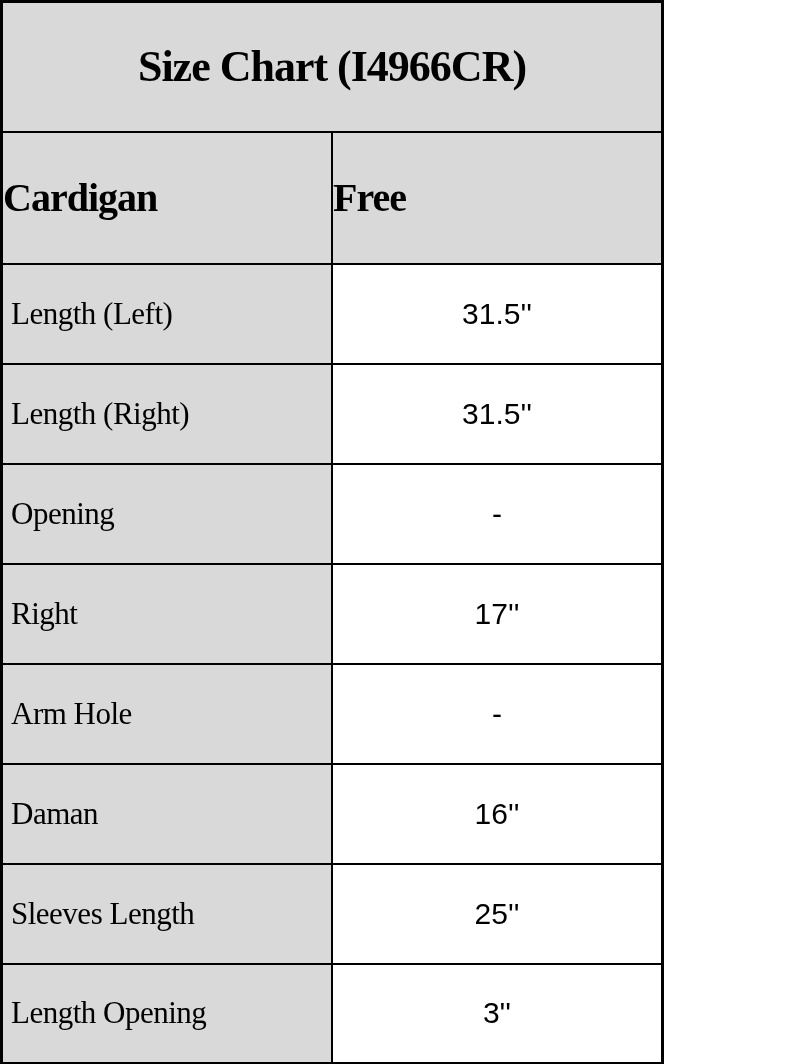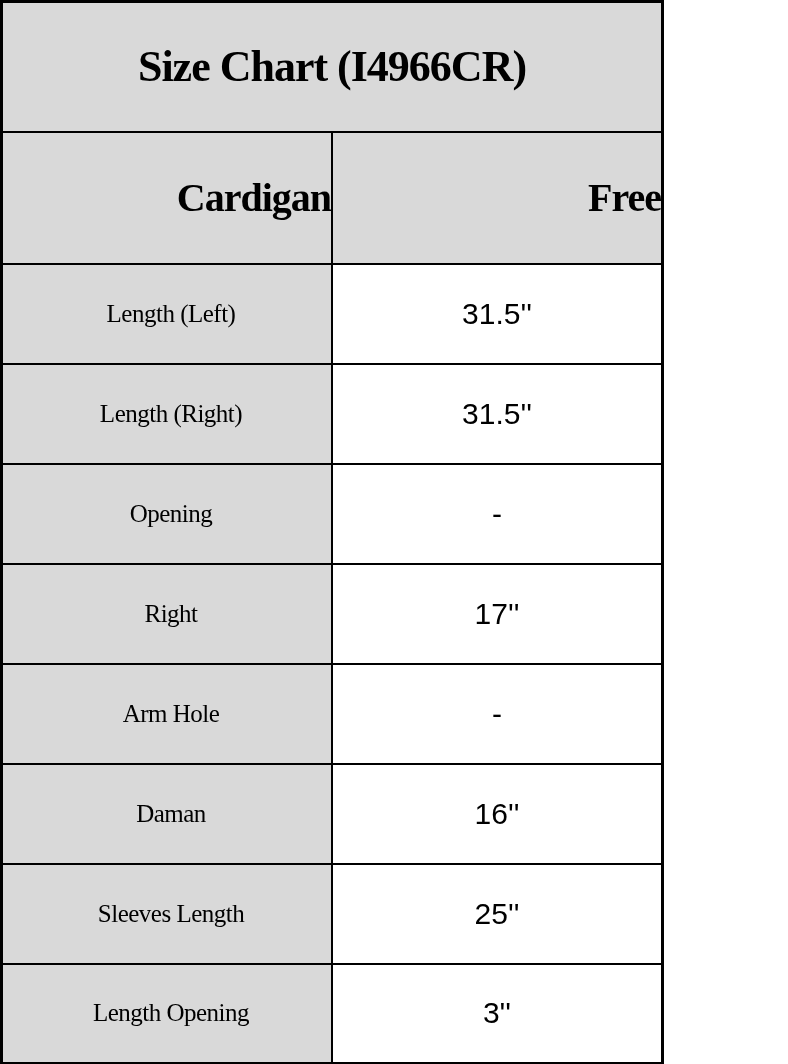--- a/index.html
+++ b/index.html
@@ -36,33 +36,33 @@
     text-align: center;
     vertical-align: middle;
     font-family: "Liberation Serif", serif;
     font-weight: bold;
     font-size: 44px;
     letter-spacing: -1px;
   }
   .header-row td {
     height: 132px;
     background: var(--cell_gray);
-    text-align: right;
+    text-align: left;
     vertical-align: middle;
     font-family: "Liberation Serif", serif;
     font-weight: bold;
     font-size: 40px;
     letter-spacing: -1px;
   }
   .data-row { height: 100px; }
   .data-row td.label-cell {
     background: var(--cell_gray);
     font-family: "Liberation Serif", serif;
-    font-size: 25px;
-    text-align: center;
+    font-size: 31px;
+    text-align: left;
     vertical-align: middle;
     padding-left: 8px;
     letter-spacing: -0.5px;
     margin-top: 39px;
   }
   .data-row td.value-cell {
     background: var(--cell_white);
     font-family: Liberation Sans, sans-serif;
     font-size: 30px;
     text-align: center;

